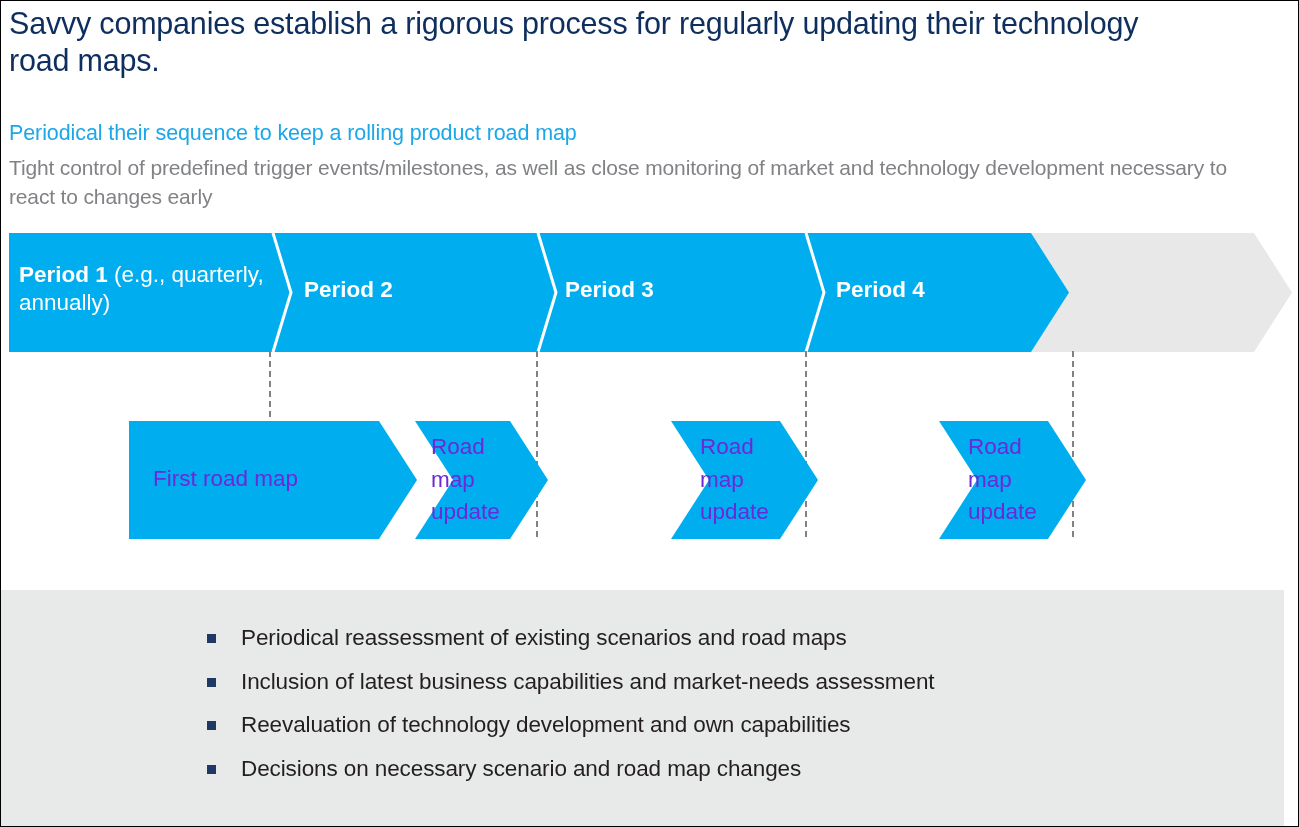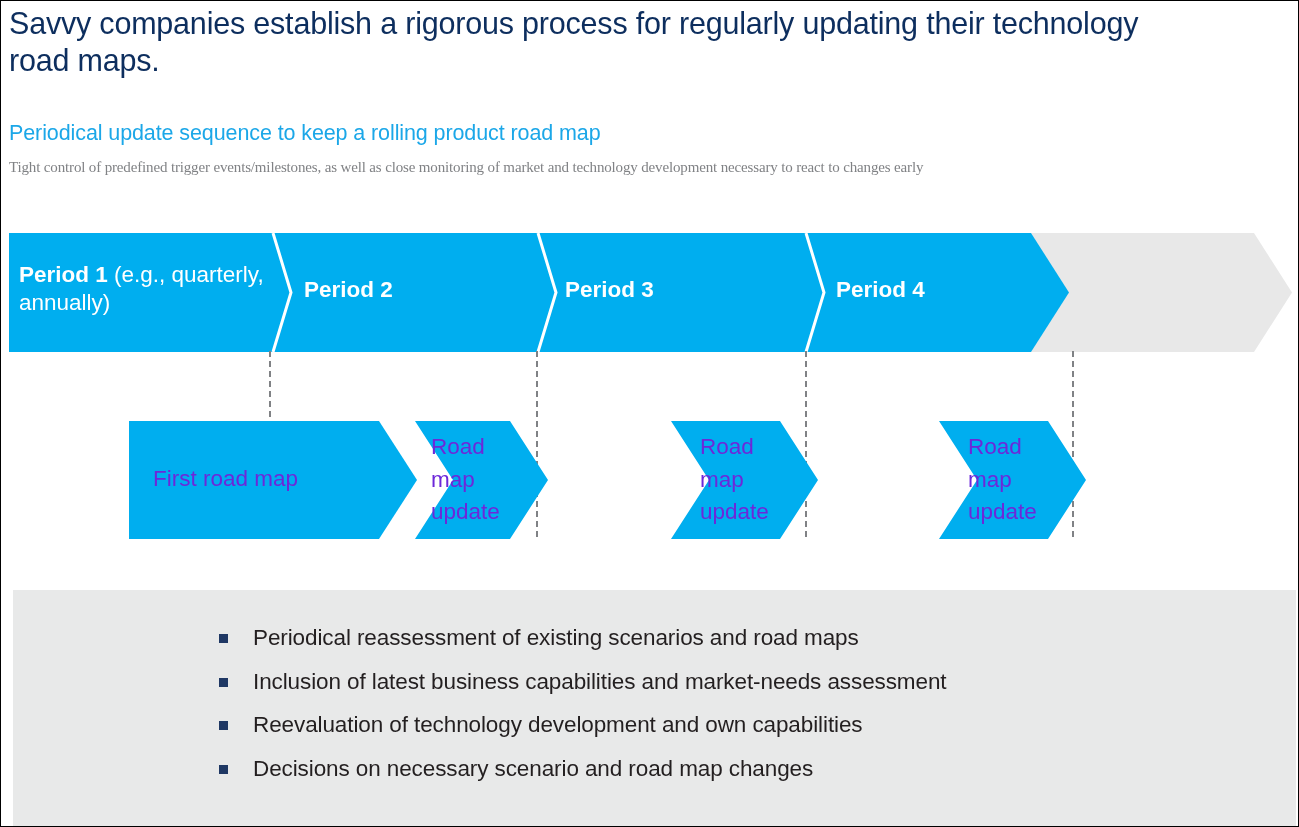--- a/index.html
+++ b/index.html
@@ -42,26 +42,25 @@
     line-height: 28px;
     color: #1BA7E8;
     font-weight: 400;
     letter-spacing: -0.1px;
   }
   .subhead {
     position: absolute;
     left: 8px;
     top: 152px;
     width: 1265px;
-    font-size: 15px;
+    font-size: 21px;
     line-height: 29px;
     color: #808285;
     font-weight: 400;
     letter-spacing: -0.15px;
-    font-family: Liberation Serif, serif;
   }
 
   
   .period-band {
     position: absolute;
     left: 8px;
     top: 232px;
     width: 1283px;
     height: 119px;
   }
@@ -105,21 +104,21 @@
     line-height: 32.5px;
   }
   #rm-first  { left: 152px; top: 42px; }
   #rm-upd-1  { left: 430px; top: 10px; }
   #rm-upd-2  { left: 699px; top: 10px; }
   #rm-upd-3  { left: 967px; top: 10px; }
 
   
   .bottom-panel {
     position: absolute;
-    left: 12px;
+    left: 0;
     top: 589px;
     width: 1283px;
     height: 237px;
     background: #E8E9E9;
   }
   .bullets {
     position: absolute;
     left: 205px;
     top: 34px;
     margin: 0;
@@ -144,21 +143,21 @@
     background: #1F3864;
   }
 </style>
 </head>
 <body>
 
 <div id="slide">
 
   <div class="headline">Savvy companies establish a rigorous process for regularly updating their technology road maps.</div>
 
-  <div class="kicker">Periodical update sequence to keep a rolling product road map</div>
+  <div class="kicker">Periodical their sequence to keep a rolling product road map</div>
 
   <div class="subhead">Tight control of predefined trigger events/milestones, as well as close monitoring of market and technology development necessary to react to changes early</div>
 
   <div class="period-band">
     <svg width="1283" height="119" viewBox="0 0 1283 119" xmlns="http://www.w3.org/2000/svg">
 
       <polygon points="1000,0 1245,0 1283,59.5 1245,119 1000,119" fill="#E8E8E8"></polygon>
 
       <polygon points="0,0 1022,0 1060,59.5 1022,119 0,119" fill="#00AEEF"></polygon>
 

